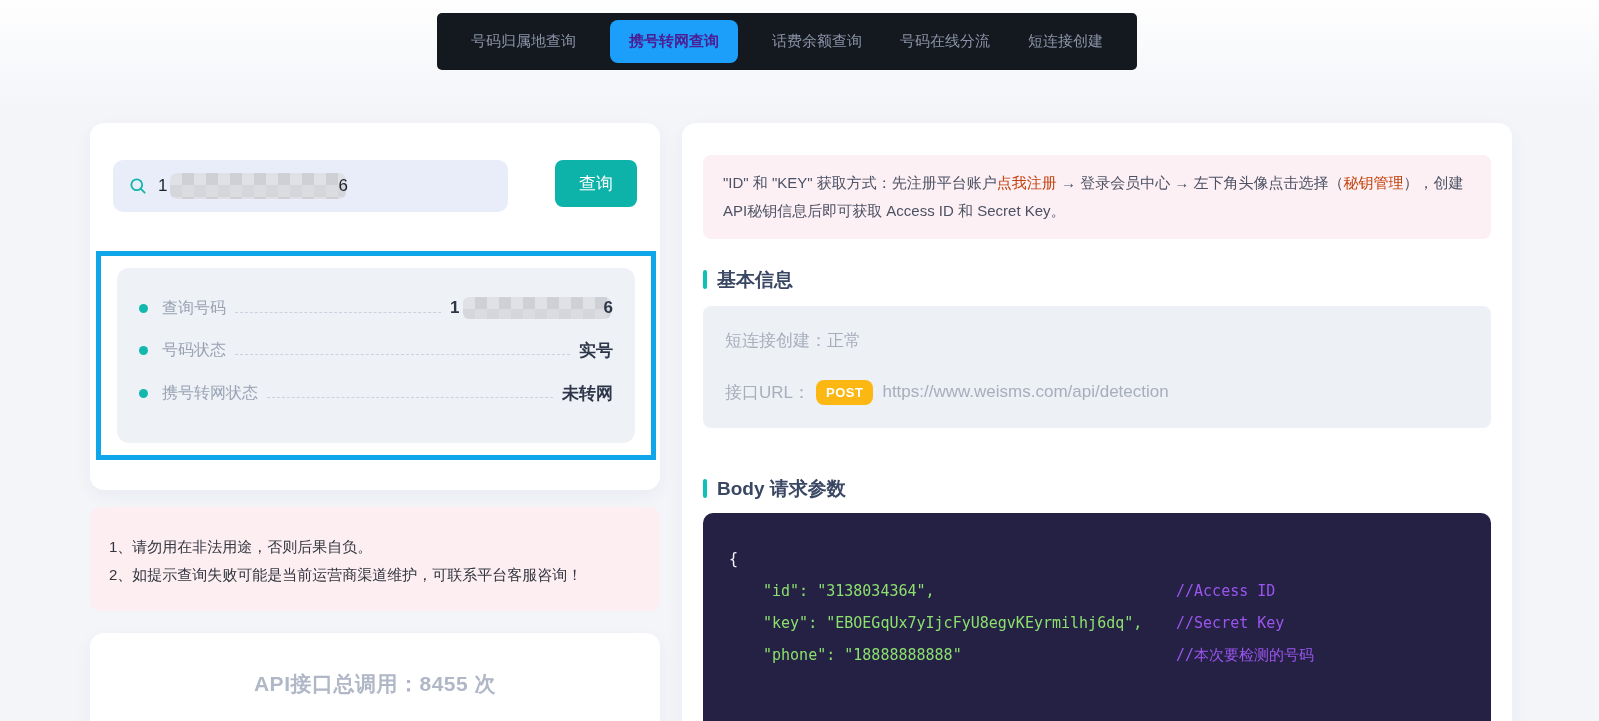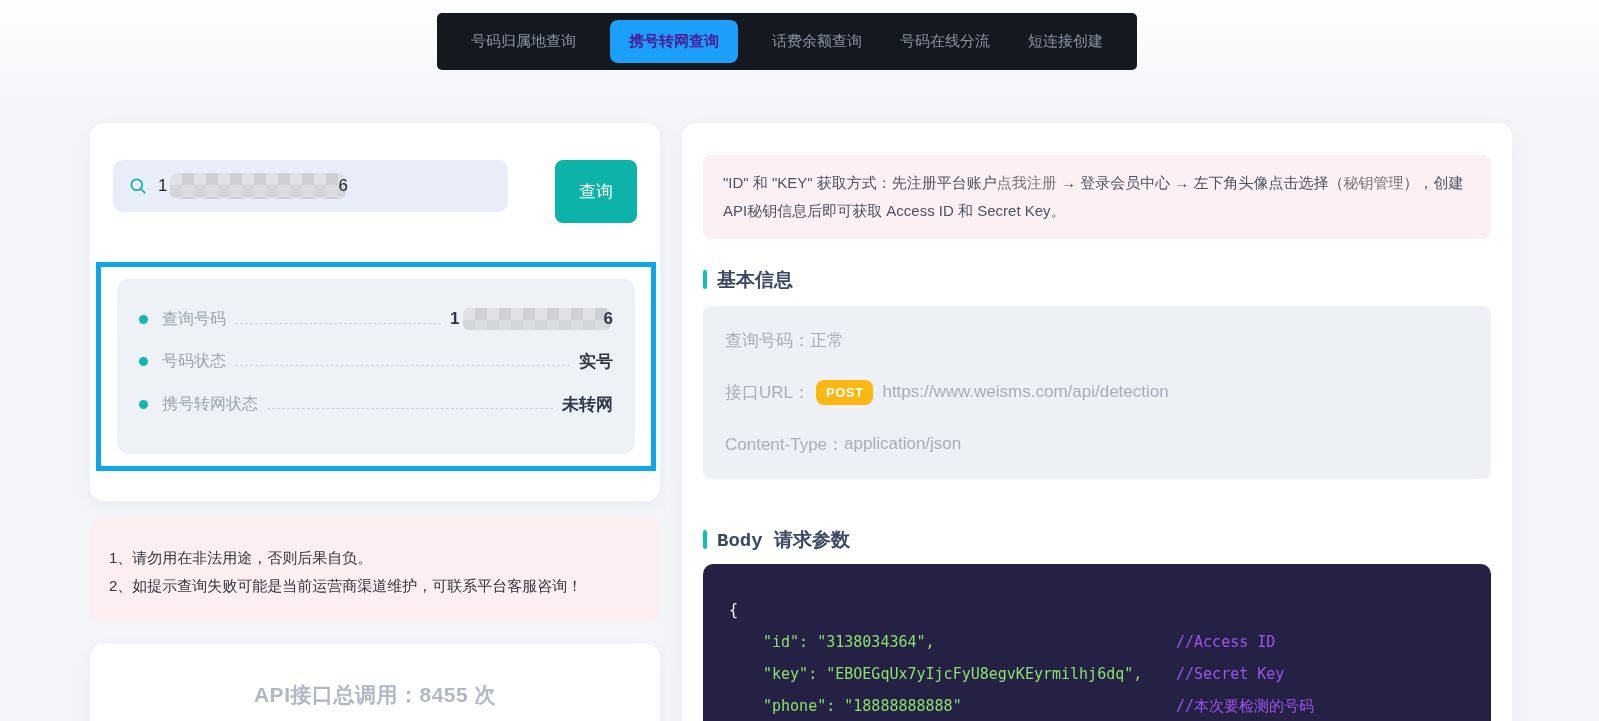--- a/index.html
+++ b/index.html
@@ -37,21 +37,21 @@
   }
   .search-icon { display:flex; align-items:center; }
   .phone-text { font-size:17px; color:#1d2129; display:flex; align-items:center; }
   .mosaic {
     display:inline-block; width:176px; height:26px; border-radius:7px;
     background:conic-gradient(#cfd0d5 25%, #dbdce0 0 50%, #d5d6db 0 75%, #e0e1e5 0) 0 0 / 24px 24px;
     margin:0 -8px 0 3px;
   }
   .mosaic.small { width:148px; height:22px; border-radius:6px; margin:0 -7px 0 3px; }
   .query-btn {
-    margin-left:auto; width:82px; height:63px; background:#0db3a9; color:#fff;
+    margin-left:auto; width:82px; height:47px; background:#0db3a9; color:#fff;
     font-size:17px; border:none; border-radius:8px; cursor:pointer;
     font-family:"Liberation Sans",sans-serif;
   }
 
   .annotation { margin:39px -19px 0 -17px; border:5px solid #0ea5e9; padding:12px 16px; }
   .result-box { background:#eef1f6; border-radius:12px; padding:19px 22px 28px; }
   .result-row { display:flex; align-items:center; padding:10px 0; }
   .dot { flex:0 0 9px; width:9px; height:9px; border-radius:50%; background:#12b7ad; margin-right:14px; }
   .result-label { color:#9aa3b4; font-size:16px; white-space:nowrap; }
   .leader { flex:1; border-bottom:1px dashed #ccd2dd; margin:8px 9px 0; height:1px; }
@@ -70,23 +70,23 @@
   
   .right-col {
     position:absolute; left:682px; top:123px; width:830px; height:840px;
     background:#fff; border-radius:14px; box-shadow:0 6px 18px rgba(40,60,90,.05);
     padding:32px 21px 0;
   }
   .notice-box {
     background:#fdf0f4; border-radius:8px; padding:14px 20px;
     font-size:15px; line-height:1.85; color:#4c5264;
   }
-  .link { color:#737373; cursor:pointer; }
-
-  .section-title { display:flex; align-items:center; margin:28px 0 13px;font-family:Liberation Mono, monospace; }
+  .link { color:#c2410c; cursor:pointer; }
+
+  .section-title { display:flex; align-items:center; margin:28px 0 13px; }
   .section-title.second { margin-top:48px; margin-bottom:11px; }
   .bar { width:4px; height:19px; background:#0fc0b4; border-radius:2px; margin-right:10px; }
   .section-title-text { font-size:19px; font-weight:bold; color:#3a4762; }
 
   .info-box { background:#edf0f5; border-radius:8px; padding:9px 22px; }
   .info-line { font-size:17px; color:#a8aebc; padding:14px 0; display:flex; align-items:center; }
   .post-badge {
     background:#fcb712; color:#fff; font-weight:bold; font-size:13px;
     padding:5px 10px; border-radius:8px; margin:0 9px 0 6px; letter-spacing:.5px;
   }
@@ -174,32 +174,28 @@
 
   <div class="notice-box"><span>"ID" 和 "KEY" 获取方式：先注册平台账户</span><a class="link">点我注册</a><span> → 登录会员中心 → 左下角头像点击选择（</span><a class="link">秘钥管理</a><span>），创建API秘钥信息后即可获取 Access ID 和 Secret Key。</span></div>
 
   <div class="section-title">
     <span class="bar"></span>
     <span class="section-title-text">基本信息</span>
   </div>
 
   <div class="info-box">
     <div class="info-line">
-      <span>查询号码：</span>
+      <span>短连接创建：</span>
         <span>正常</span>
     </div>
     <div class="info-line">
       <span>接口URL：</span>
       <span class="post-badge">POST</span>
       <span>https://www.weisms.com/api/detection</span>
     </div>
-    <div class="info-line">
-      <span>Content-Type：</span>
-        <span>application/json</span>
-    </div>
   </div>
 
   <div class="section-title second">
     <span class="bar"></span>
     <span class="section-title-text">Body 请求参数</span>
   </div>
 
   <div class="code-block">
     <div class="code-line"><span>{</span></div>
     <div class="code-line indent">

